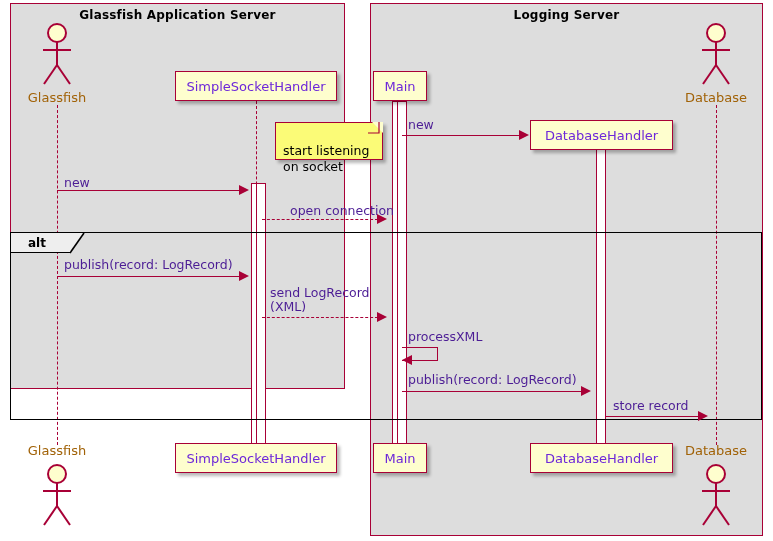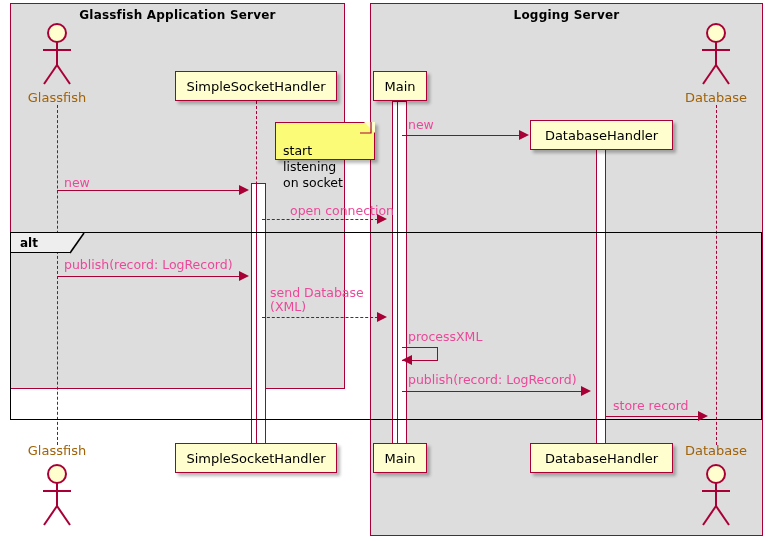--- a/index.html
+++ b/index.html
@@ -37,21 +37,21 @@
     width:0;
     border-left:1px dashed #A80036;
   }
   
   .pbox{
     position:absolute;
     background:#FEFECE;
     border:1.5px solid #A80036;
     box-sizing:border-box;
     font-size:13px;
-    color:#000000;
+    color:#6d28d9;
     display:flex;
     align-items:center;
     justify-content:center;
     white-space:nowrap;
     box-shadow:3px 3px 3px rgba(0,0,0,.28);
     padding:0 26px;
   }
   
   .actor{position:absolute;}
   .actor svg{display:block;}
@@ -89,21 +89,21 @@
     border-left:10px solid #A80036;
   }
   .arrowhead.left{
     border-top:5px solid transparent;
     border-bottom:5px solid transparent;
     border-right:10px solid #A80036;
   }
   .msglabel{
     position:absolute;
     font-size:12.5px;
-    color:#ec4899;
+    color:#4c1d95;
     white-space:pre;
     line-height:14px;
   }
   
   .selfmsg{
     position:absolute;
     border:1.3px solid #A80036;
     border-left:none;
     box-sizing:border-box;
   }
@@ -144,21 +144,21 @@
     position:absolute;
     background:#EEEEEE;
     border-right:1.6px solid #000;
     border-bottom:1.6px solid #000;
     box-sizing:border-box;
     font-size:12px;
     font-weight:bold;
     color:#000;
     display:flex;
     align-items:center;
-    padding-left:9px;
+    padding-left:17px;
   }
   .fragcond{
     position:absolute;
     font-size:12px;
     font-weight:bold;
     color:#000;
     white-space:nowrap;
   }
 </style>
 </head>
@@ -253,21 +253,21 @@
       <line x1="7" y1="28" x2="35" y2="28" stroke="#A80036" stroke-width="2"></line>
       <line x1="21" y1="43" x2="8" y2="62" stroke="#A80036" stroke-width="2"></line>
       <line x1="21" y1="43" x2="34" y2="62" stroke="#A80036" stroke-width="2"></line>
     </svg>
   </div>
 
   <div class="msglabel" style="left:408px;top:118px;">new</div>
   <div class="msgline" style="left:402px;top:135px;width:118px;"></div>
   <div class="arrowhead right" style="left:519px;top:130px;"></div>
 
-  <div class="note" style="left:275px;top:122px;width:100px;height:38px;">
+  <div class="note" style="left:275px;top:122px;width:108px;height:38px;">
     <span>start listening
 on socket</span>
     <span class="fold"></span>
     <svg class="foldline" viewBox="0 0 15 15">
       <path d="M0,11 L11,11 L11,0" fill="none" stroke="#A80036" stroke-width="1.2"></path>
     </svg>
   </div>
 
   <div class="msglabel" style="left:64px;top:176px;">new</div>
   <div class="msgline" style="left:57px;top:190px;width:182px;"></div>
@@ -284,21 +284,21 @@
   <svg style="position:absolute;left:70px;top:233px;width:16px;height:21px;">
     <path d="M0,0 L14,0 L0,20 Z" fill="#EEEEEE" stroke="none"></path>
     <path d="M14,0 L0,20" fill="none" stroke="#000" stroke-width="1.6"></path>
     <path d="M0,20 L0,0" fill="none" stroke="#000" stroke-width="0"></path>
   </svg>
 
   <div class="msglabel" style="left:64px;top:258px;">publish(record: LogRecord)</div>
   <div class="msgline" style="left:57px;top:276px;width:182px;"></div>
   <div class="arrowhead right" style="left:239px;top:271px;"></div>
 
-  <div class="msglabel" style="left:270px;top:286px;">send Database
+  <div class="msglabel" style="left:270px;top:286px;">send LogRecord
 (XML)</div>
   <div class="msgline dashed" style="left:262px;top:317px;width:116px;"></div>
   <div class="arrowhead right" style="left:377px;top:312px;"></div>
 
   <div class="msglabel" style="left:408px;top:330px;">processXML</div>
   <div class="selfmsg" style="left:402px;top:347px;width:36px;height:14px;"></div>
   <div class="arrowhead left" style="left:402px;top:355px;"></div>
 
   <div class="msglabel" style="left:408px;top:373px;">publish(record: LogRecord)</div>
   <div class="msgline" style="left:402px;top:391px;width:180px;"></div>

